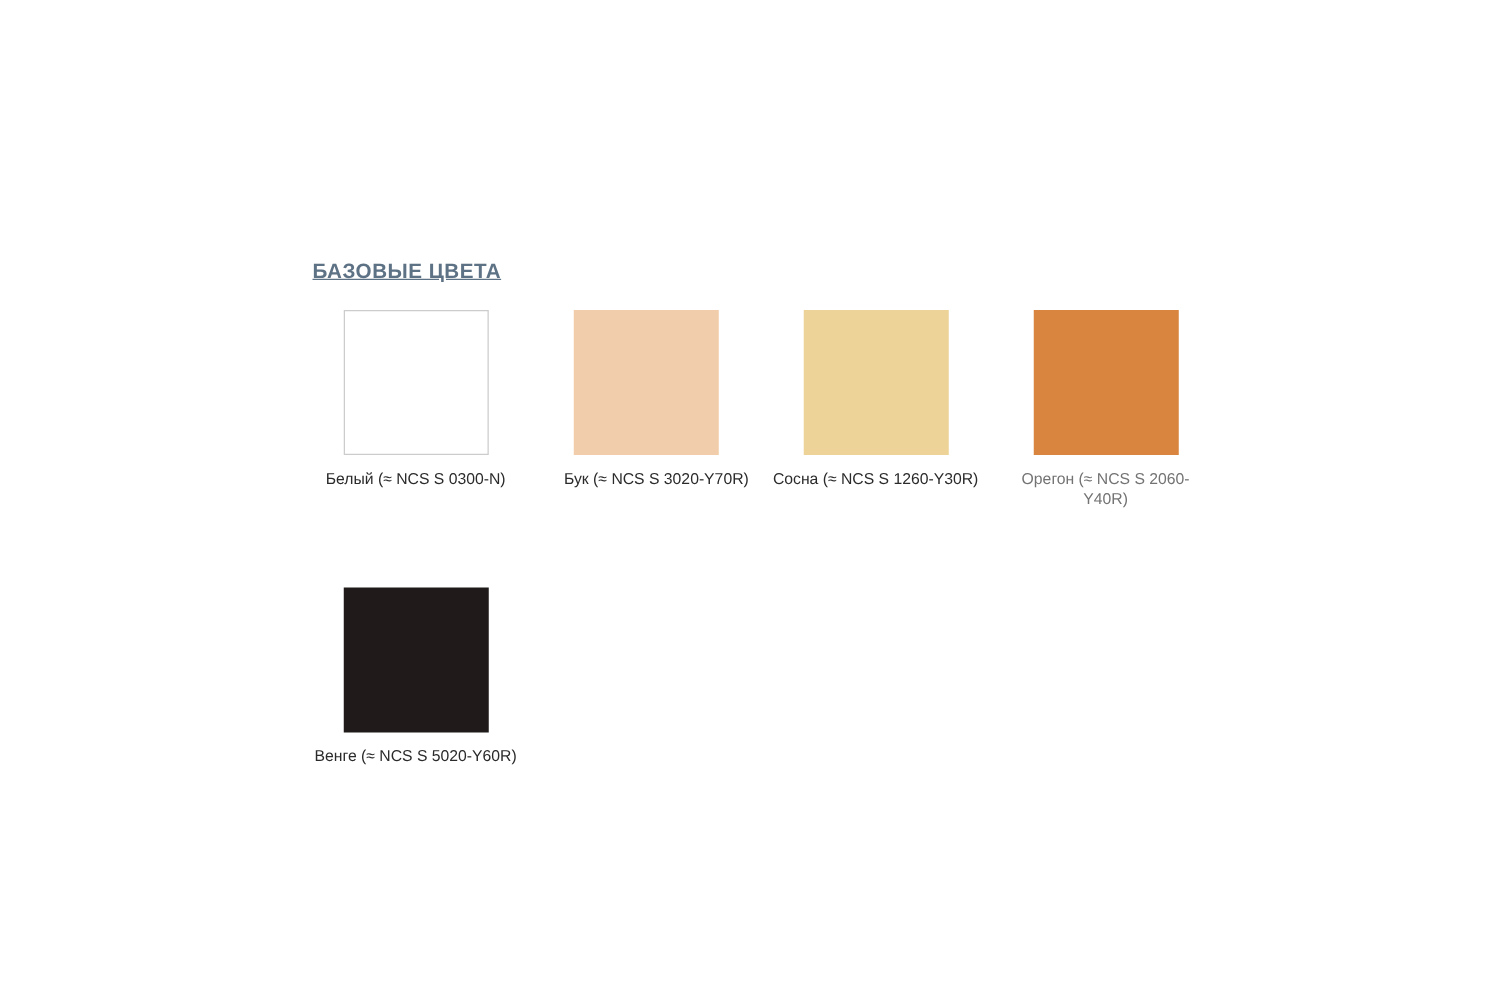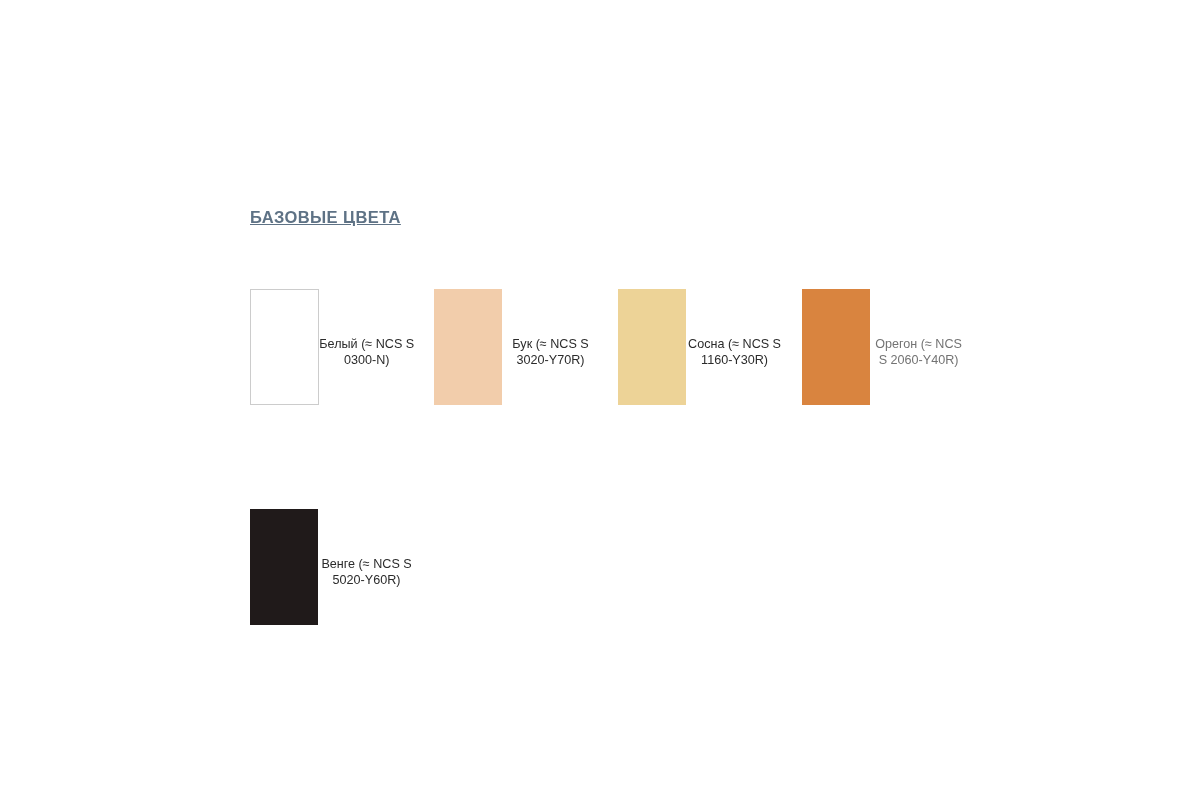--- a/index.html
+++ b/index.html
@@ -39,23 +39,22 @@
     display: grid;
     grid-template-columns: repeat(4, 184px);
     grid-auto-rows: auto;
     row-gap: 63px;
     column-gap: 0px;
   }
 
   .swatch-cell {
     width: 165px;
     display: flex;
-    flex-direction: row;
+    flex-direction: column;
     align-items: center;
-    margin-top: 41px;
   }
 
   .swatch-chip {
     width: 116px;
     height: 116px;
     box-sizing: border-box;
     display: block;
   }
 
   .swatch-chip.bordered {
@@ -79,25 +78,25 @@
 
   <h2 class="palette-title" style="color: rgb(94, 114, 133);">БАЗОВЫЕ ЦВЕТА</h2>
 
   <div class="swatch-grid">
       <div class="swatch-cell">
         <div class="swatch-chip bordered" style="background-color: rgb(255, 255, 255); border-color: rgb(204, 204, 204);"></div>
         <div class="swatch-label" style="color: rgb(43, 43, 43);">Белый (≈ NCS S 0300-N)</div>
       </div>
       <div class="swatch-cell">
         <div class="swatch-chip" style="background-color: rgb(242, 205, 171);"></div>
-        <div class="swatch-label" style="color: rgb(43, 43, 43);">Бук (≈ NCS S 3020-Y70R)</div>
+        <div class="swatch-label" style="color: rgb(43, 43, 43); text-align: right;">Бук (≈ NCS S 3020-Y70R)</div>
       </div>
       <div class="swatch-cell">
         <div class="swatch-chip" style="background-color: rgb(237, 211, 151);"></div>
-        <div class="swatch-label" style="color: rgb(43, 43, 43);">Сосна (≈ NCS S 1160-Y30R)</div>
+        <div class="swatch-label" style="color: rgb(43, 43, 43);">Сосна (≈ NCS S 1260-Y30R)</div>
       </div>
       <div class="swatch-cell">
         <div class="swatch-chip" style="background-color: rgb(217, 132, 63);"></div>
         <div class="swatch-label" style="color: #737373;">Орегон (≈ NCS S 2060-Y40R)</div>
       </div>
       <div class="swatch-cell">
         <div class="swatch-chip" style="background-color: rgb(32, 26, 26);"></div>
         <div class="swatch-label" style="color: rgb(43, 43, 43);">Венге (≈ NCS S 5020-Y60R)</div>
       </div>
     </div>

